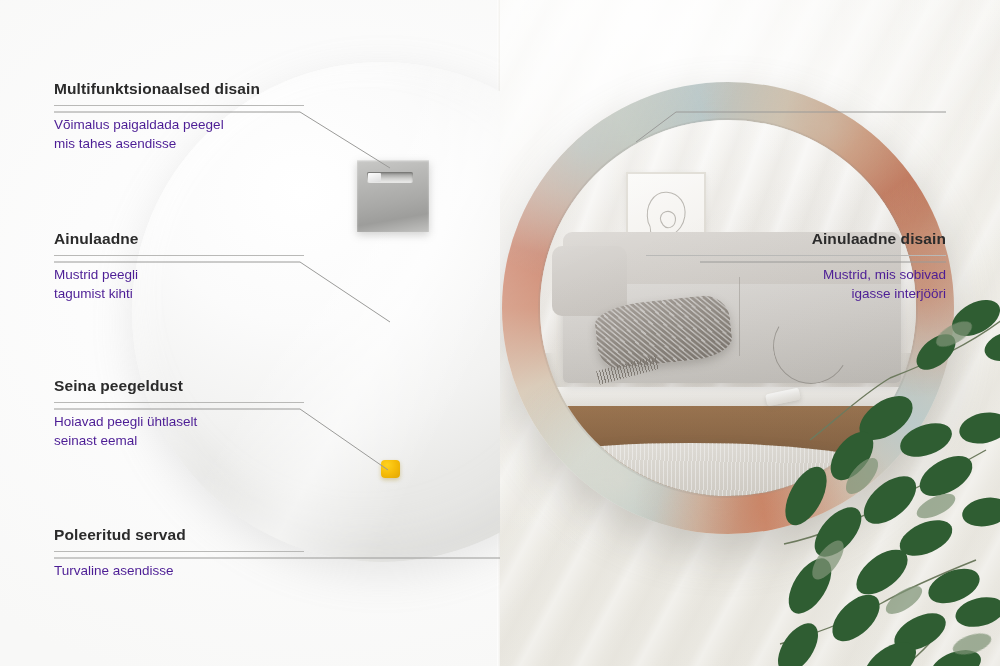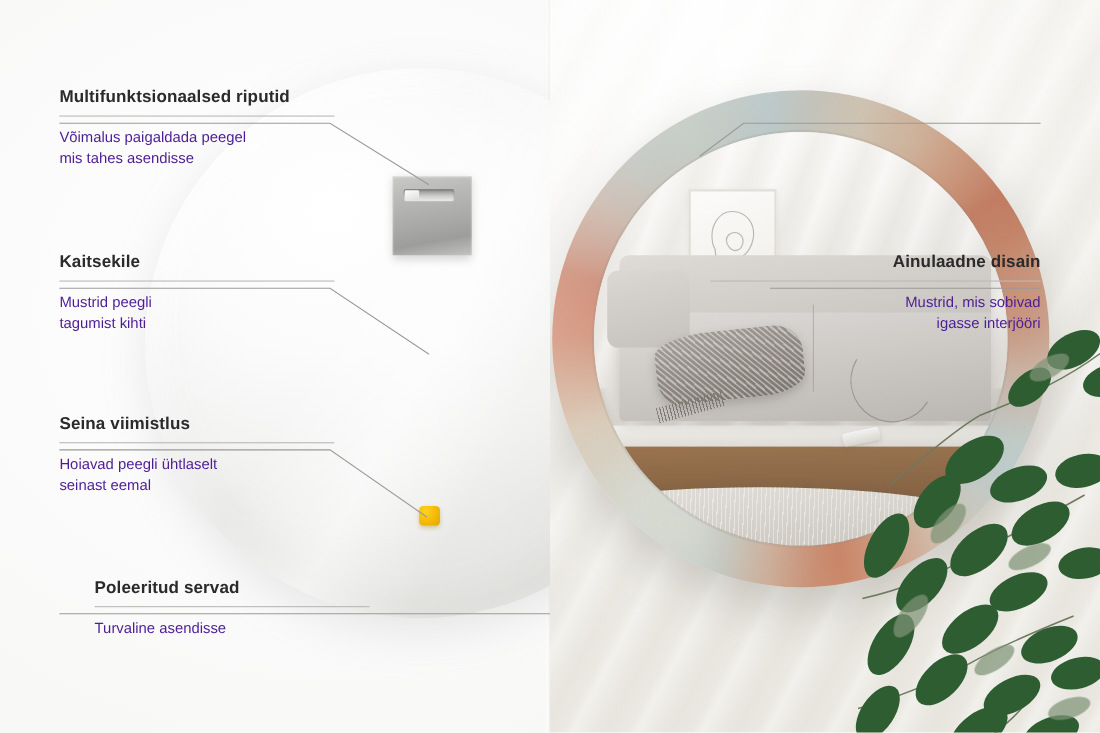--- a/index.html
+++ b/index.html
@@ -324,41 +324,41 @@
       <path d="M54 112 H300 L390 168"></path>
       <path d="M54 262 H300 L390 322"></path>
       <path d="M54 409 H300 L388 470"></path>
       <path d="M54 558 H500"></path>
       <path d="M946 112 H676 L636 142"></path>
       <path d="M946 262 H700"></path>
     </g>
   </svg>
 
   <div class="callout left" style="top:80px; width:250px;">
-    <div class="c-title">Multifunktsionaalsed riputid</div>
+    <div class="c-title">Multifunktsionaalsed disain</div>
     <div class="c-rule"></div>
     <div class="c-desc">Võimalus paigaldada peegel
 mis tahes asendisse</div>
   </div>
 
   <div class="callout left" style="top:230px; width:250px;">
-    <div class="c-title">Kaitsekile</div>
+    <div class="c-title">Ainulaadne</div>
     <div class="c-rule"></div>
     <div class="c-desc">Mustrid peegli
 tagumist kihti</div>
   </div>
 
   <div class="callout left" style="top:377px; width:250px;">
-    <div class="c-title">Seina viimistlus</div>
+    <div class="c-title">Seina peegeldust</div>
     <div class="c-rule"></div>
     <div class="c-desc">Hoiavad peegli ühtlaselt
 seinast eemal</div>
   </div>
 
-  <div class="callout left" style="top:526px; width:250px;margin-left:32px;">
+  <div class="callout left" style="top:526px; width:250px;">
     <div class="c-title">Poleeritud servad</div>
     <div class="c-rule"></div>
     <div class="c-desc">Turvaline asendisse</div>
   </div>
 
 
   <div class="callout right" style="top:230px; right:54px; width:300px;">
     <div class="c-title">Ainulaadne disain</div>
     <div class="c-rule"></div>
     <div class="c-desc">Mustrid, mis sobivad

